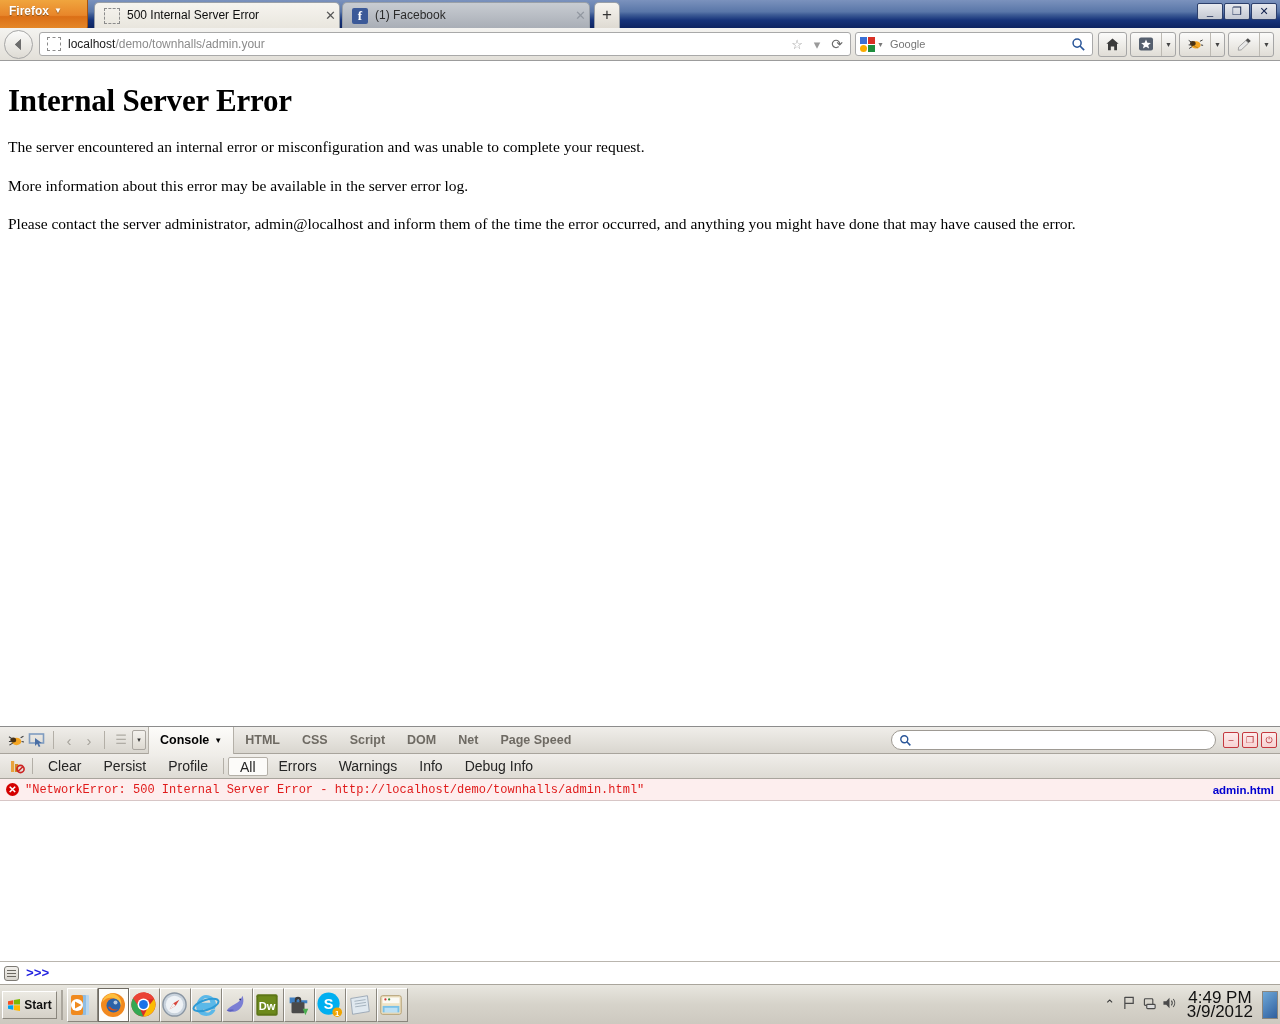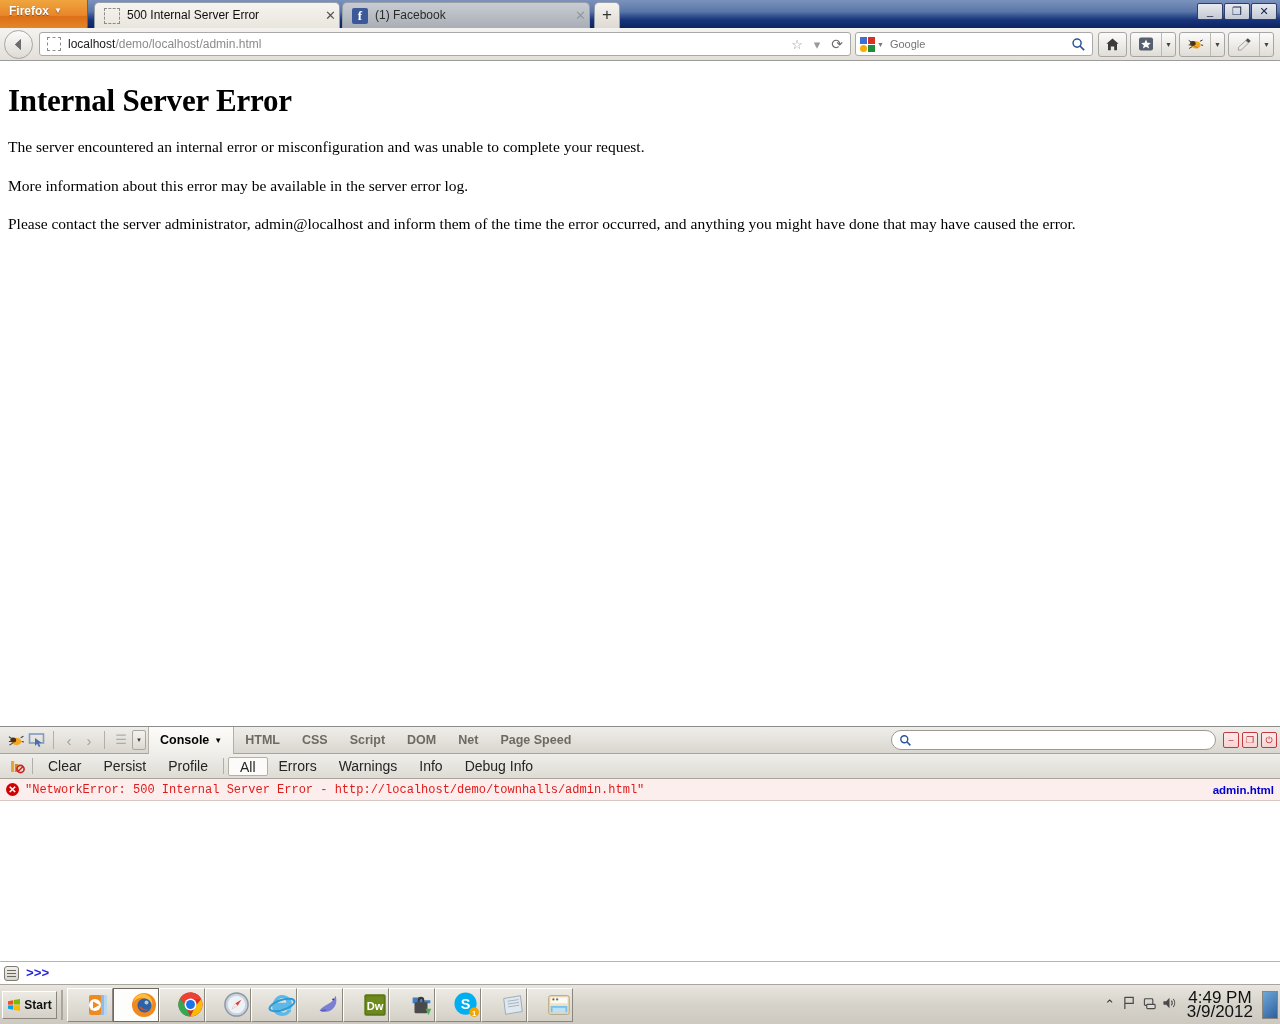--- a/index.html
+++ b/index.html
@@ -233,24 +233,24 @@
   }
   #startbtn{
     width:55px; height:28px; margin-left:2px; flex:0 0 auto;
     background:linear-gradient(to bottom,#eceae3,#d4d0c7);
     border:1px solid #fff; border-right-color:#8a867d; border-bottom-color:#8a867d;
     display:flex; align-items:center; justify-content:center; gap:3px;
     font-size:12px; font-weight:bold; color:#111; cursor:pointer;
   }
   .tb-sep{ width:2px; height:30px; background:#aaa69d; margin:0 4px; flex:0 0 auto; }
   .tb-app{
-    width:46px; height:34px; flex:0 0 auto;
+    width:31px; height:34px; flex:0 0 auto;
     background:linear-gradient(to bottom,#eceae3,#d4d0c7);
     border:1px solid #fff; border-right-color:#8a867d; border-bottom-color:#8a867d;
-    display:flex; align-items:center; justify-content:flex-end; cursor:pointer;
+    display:flex; align-items:center; justify-content:flex-start; cursor:pointer;
   }
   .tb-app.active{ background:#fdfdfb; border:1px solid #6e6a62; }
   #tray{ margin-left:auto; display:flex; align-items:center; padding-right:2px; flex:0 0 auto; }
   .tray-ico{ width:20px; text-align:center; font-size:13px; color:#3a3a3a; cursor:pointer; flex:0 0 auto; }
   #clock{
     font-size:17px; color:#111; text-align:center; line-height:14px;
     padding:0 7px; cursor:pointer; flex:0 0 auto;
   }
   #showdesk{
     width:16px; height:28px; margin-left:2px; flex:0 0 auto;
@@ -290,21 +290,21 @@
 <div id="navbar">
   <div id="backbtn">
     <svg width="17" height="17" viewBox="0 0 17 17">
       <path d="M11 3 L5 8.5 L11 14 L11 10.5 L8.5 8.5 L11 6.5 Z" fill="#6d6d6d"></path>
       <path d="M11 3 L5 8.5 L11 14 Z" fill="#6d6d6d"></path>
     </svg>
   </div>
 
   <div id="urlbar">
     <span id="urlfav"></span>
-    <span id="urltext"><span class="host">localhost</span><span>/demo/localhost/admin.html</span></span>
+    <span id="urltext"><span class="host">localhost</span><span>/demo/townhalls/admin.your</span></span>
     <span class="ubtn">☆</span>
     <span class="ubtn">▾</span>
     <span class="ubtn" style="color:#6b6b6b;font-size:14px;">⟳</span>
   </div>
 
   <div id="searchbar">
     <svg id="gicon" viewBox="0 0 15 15">
       <rect x="0" y="0" width="7" height="7" fill="#3b6fd4"></rect>
       <rect x="8" y="0" width="7" height="7" fill="#d93025"></rect>
       <rect x="8" y="8" width="7" height="7" fill="#1e8e3e"></rect>

